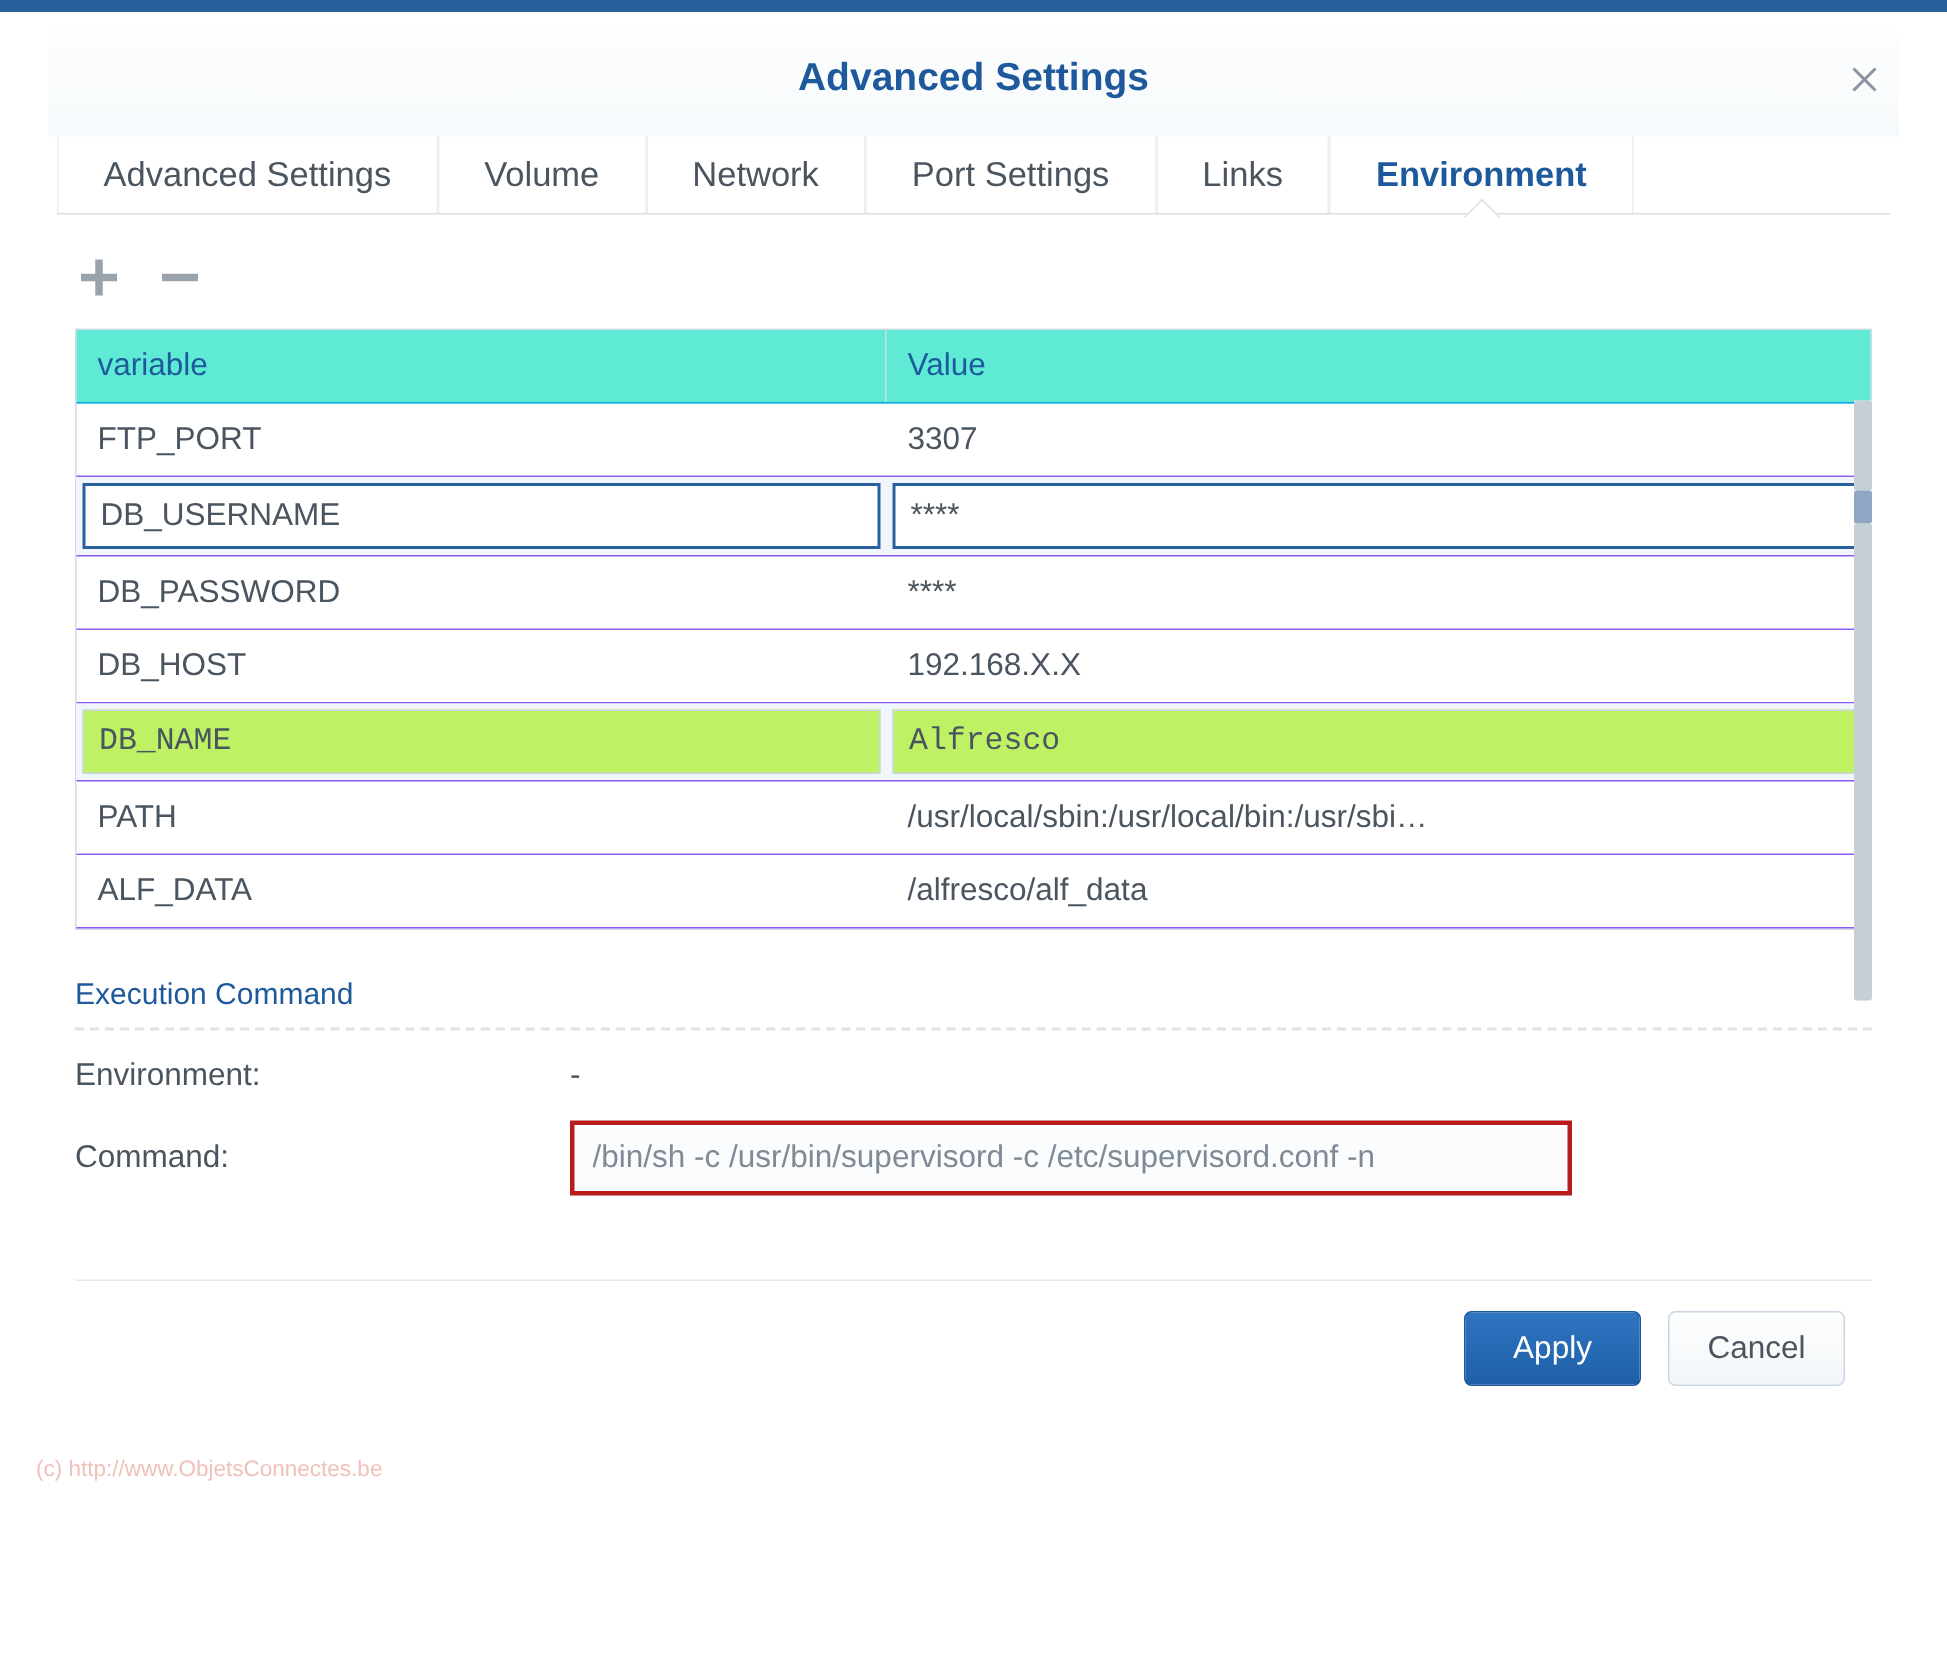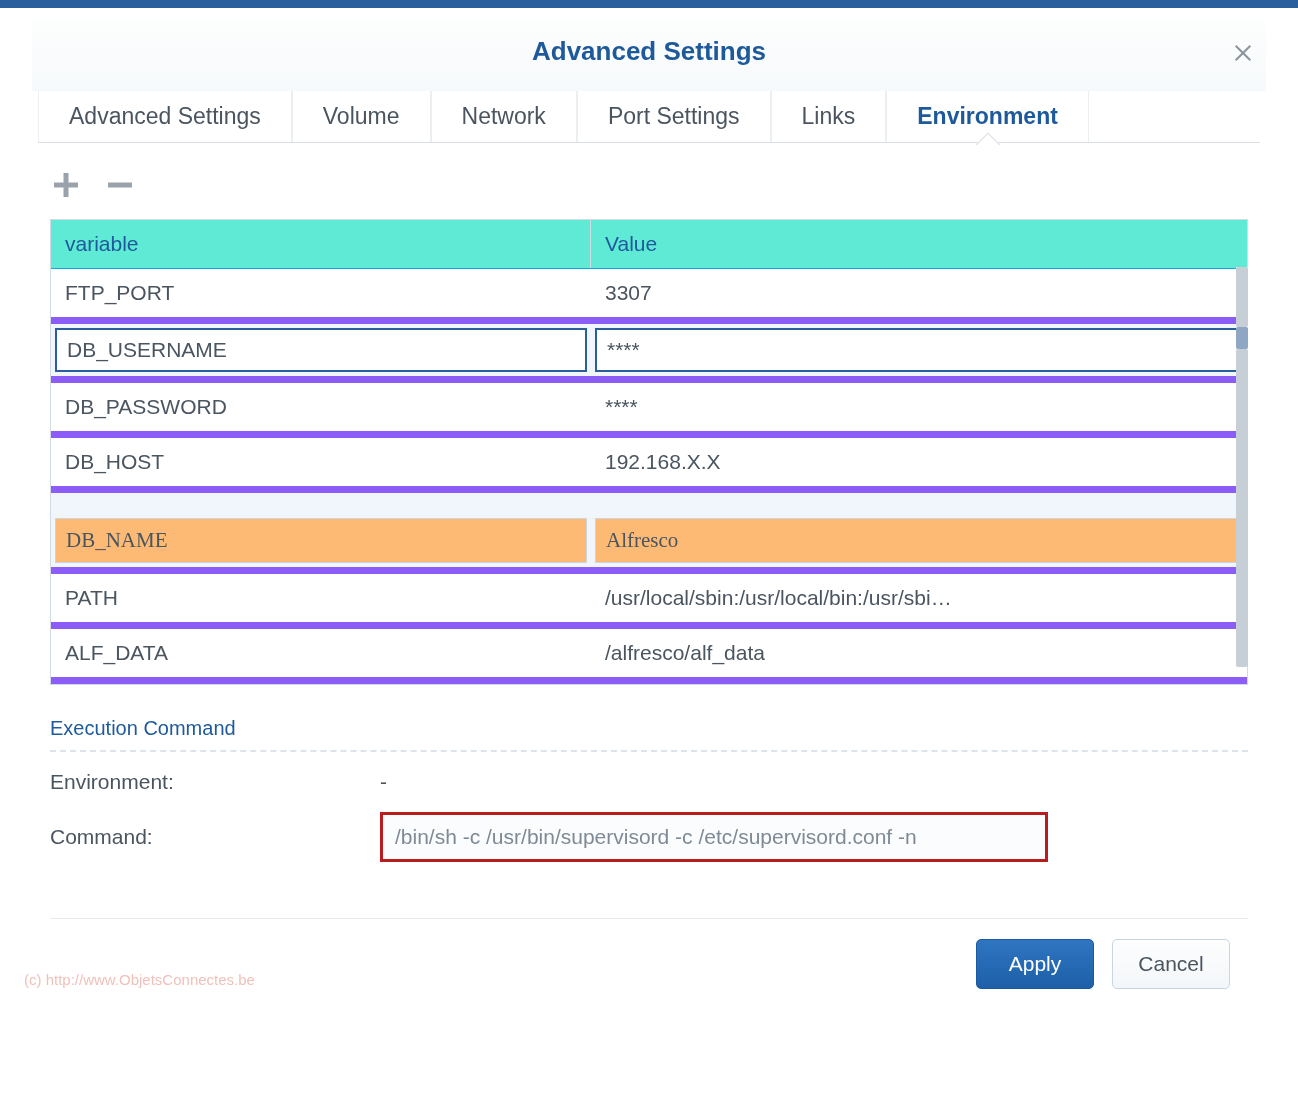--- a/index.html
+++ b/index.html
@@ -97,21 +97,21 @@
   padding: 12px 14px;
   font-size: 21px;
   color: #1e5a9b;
   flex: 1;
   border-right: 1px solid #d2dbe4;
 }
 .th:last-child { border-right: none; }
 .th-var { flex: 0 0 540px; }
 .tr {
   display: flex;
-  border-bottom: 7px solid #8b5cf6;
+  border-bottom: 1px solid #8b5cf6;
   align-items: stretch;
   justify-content: space-between;
 }
 .td {
   padding: 12px 14px;
   font-size: 21px;
   color: #4a5560;
   flex: 1;
   white-space: nowrap;
   overflow: hidden;
@@ -132,24 +132,23 @@
   font-family: inherit;
   outline: none;
 }
 .tr.editable .td { padding: 4px; }
 .tr.editable .cell-input-light {
   width: 100%;
   border: 1px solid #c9d5e1;
   padding: 9px 10px;
   font-size: 21px;
   color: #4a5560;
-  font-family: Liberation Serif, serif;
+  font-family: Liberation Mono, monospace;
   outline: none;
-  background: #fdba74;
-  margin-top: 21px;
+  background: #bef264;
 }
 .tr.highlight { background: #f0f6fc; }
 .scrollbar-fake {
   position: absolute;
   right: 0;
   top: 48px;
   width: 12px;
   height: 398px;
   background: #f2f4f6;
 }

